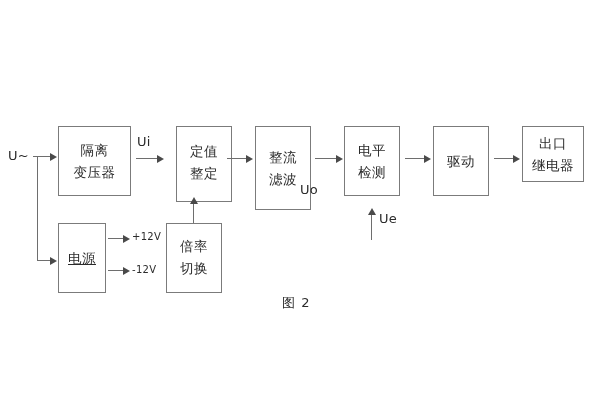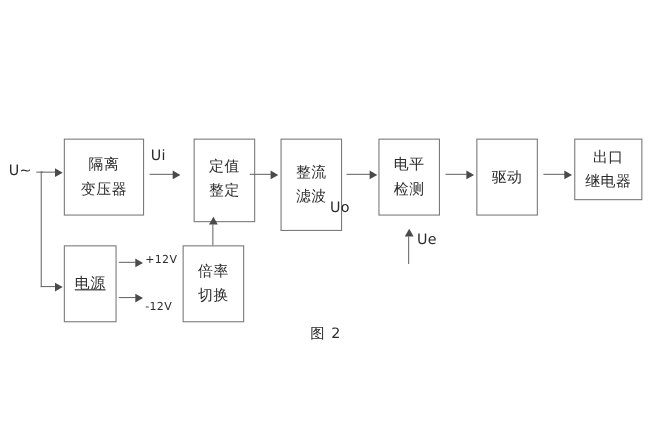--- a/index.html
+++ b/index.html
@@ -150,21 +150,21 @@
   <div class="box single" style="left:58px; top:223px; width:48px; height:70px;text-decoration:underline;">
     <span class="ln">电源</span>
   </div>
 
   <div class="hline" style="left:108px; top:238px; width:17px;"></div>
   <div class="arrow-r" style="left:123px; top:234.5px;"></div>
   <div class="lbl small" style="left:132px; top:231px;">+12V</div>
 
   <div class="hline" style="left:108px; top:270px; width:17px;"></div>
   <div class="arrow-r" style="left:123px; top:266.5px;"></div>
-  <div class="lbl small" style="left:132px; top:274px;">-12V</div>
+  <div class="lbl small" style="left:132px; top:264px;">-12V</div>
 
   <div class="box" style="left:166px; top:223px; width:56px; height:70px;font-family:Liberation Serif, serif;">
     <span class="ln">倍率</span>
     <span class="ln">切换</span>
   </div>
 
   <div class="vline" style="left:193px; top:204px; height:19px;"></div>
   <div class="arrow-u" style="left:189.5px; top:197px;"></div>
 
 

